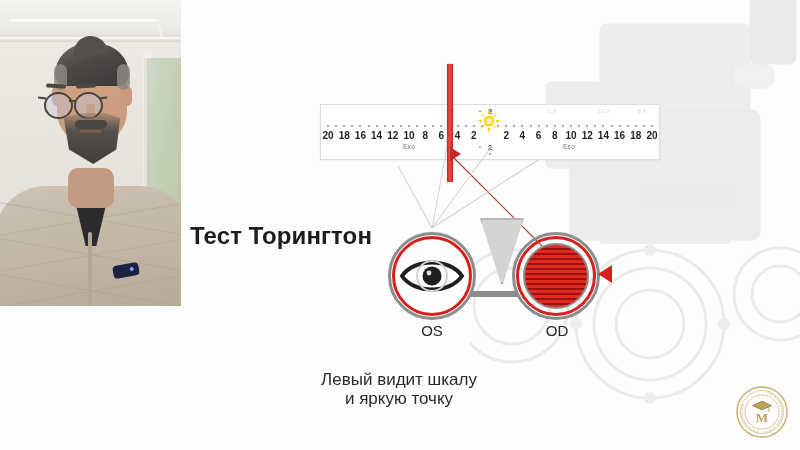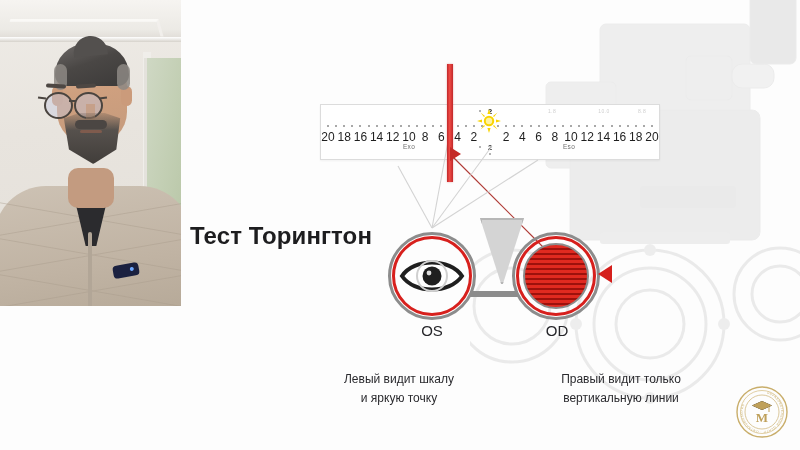--- a/index.html
+++ b/index.html
@@ -91,21 +91,21 @@
     font-size:24px;font-weight:700;color:#1d1d1f;letter-spacing:.1px;white-space:nowrap;
   }
 
   
   .scale-card{
     position:absolute;left:320px;top:104px;width:338px;height:54px;
     background:#ffffff;border:1px solid #dcdcdc;box-shadow:0 1px 2px rgba(0,0,0,.05);
   }
   .tick-dots{position:absolute;left:0;top:0;width:100%;height:7px;}
   .tick-dots span{position:absolute;top:2px;width:2px;height:2px;border-radius:50%;background:#8b8b8b;}
-  .num{position:absolute;top:7px;font-size:12px;font-weight:400;color:#1f1f1f;transform:translateX(-50%);}
+  .num{position:absolute;top:7px;font-size:10px;font-weight:700;color:#1f1f1f;transform:translateX(-50%);}
   .exolabel,.esolabel{position:absolute;top:38px;font-size:6.5px;color:#6f6f6f;transform:translateX(-50%);letter-spacing:.3px;}
   .vnum{position:absolute;font-size:7.5px;font-weight:700;color:#1f1f1f;transform:translateX(-50%);}
   .vdot{position:absolute;width:2px;height:2px;border-radius:50%;background:#9a9a9a;transform:translateX(-50%);}
   .faint-top{position:absolute;top:3px;font-size:5px;color:#cfcfcf;transform:translateX(-50%);letter-spacing:.4px;}
 
   .sun{position:absolute;left:489px;top:121px;width:24px;height:24px;transform:translate(-50%,-50%);}
 
   
   .redline{
     position:absolute;left:447px;top:64px;width:6px;height:118px;
@@ -135,21 +135,21 @@
   }
   .bridge{position:absolute;left:470px;top:291px;width:48px;height:6px;background:#8c8c8c;}
   .nosepiece{
     position:absolute;left:480px;top:218px;width:44px;height:66px;
     background:#d4d4d4;border:2px solid #b7b7b7;box-sizing:border-box;
     clip-path:polygon(0 0,100% 0,52% 100%,48% 100%);
   }
   .eye-label{position:absolute;top:322px;font-size:15px;color:#26262a;transform:translateX(-50%);}
 
   
-  .cap{position:absolute;font-size:12px;line-height:19px;color:#2a2a2e;text-align:center;transform:translateX(-50%);white-space:pre-line;}
+  .cap{position:absolute;font-size:17px;line-height:19px;color:#2a2a2e;text-align:center;transform:translateX(-50%);white-space:pre-line;}
   .cap-left{left:399px;top:370px;}
   .cap-right{left:621px;top:370px;}
 
   
   .seal{position:absolute;left:735px;top:385px;width:54px;height:54px;}
 </style>
 </head>
 <body>
 
 <div class="stage">
@@ -338,22 +338,20 @@
     <div class="ring-red"></div>
     <div class="maddox"></div>
     <div class="od-arrow"></div>
   </div>
 
   <div class="eye-label" style="left:432px;">OS</div>
   <div class="eye-label" style="left:557px;">OD</div>
 
   <div class="cap cap-left">Левый видит шкалу
 и яркую точку</div>
-  <div class="cap cap-right">Правый видит только
-вертикальную линии</div>
 
   <svg class="seal" viewBox="0 0 54 54">
     <circle cx="27" cy="27" r="25" fill="none" stroke="#c9ae6b" stroke-width="1.4"></circle>
     <circle cx="27" cy="27" r="21.5" fill="none" stroke="#d9c38c" stroke-width="0.8"></circle>
     <circle cx="27" cy="27" r="17" fill="none" stroke="#cbb071" stroke-width="0.7"></circle>
     <path d="M27 16 L37 20.5 L27 25 L17 20.5 Z" fill="#bфa05a"></path>
     <path d="M27 16 L37 20.5 L27 25 L17 20.5 Z" fill="#bfa05a"></path>
     <path d="M34 22 L34 27" stroke="#bfa05a" stroke-width="1"></path>
     <text x="27" y="37" text-anchor="middle" font-family="Liberation Serif, serif" font-size="13" font-weight="700" fill="#bfa05a">М</text>
     <g fill="#cdb madeira"></g>

